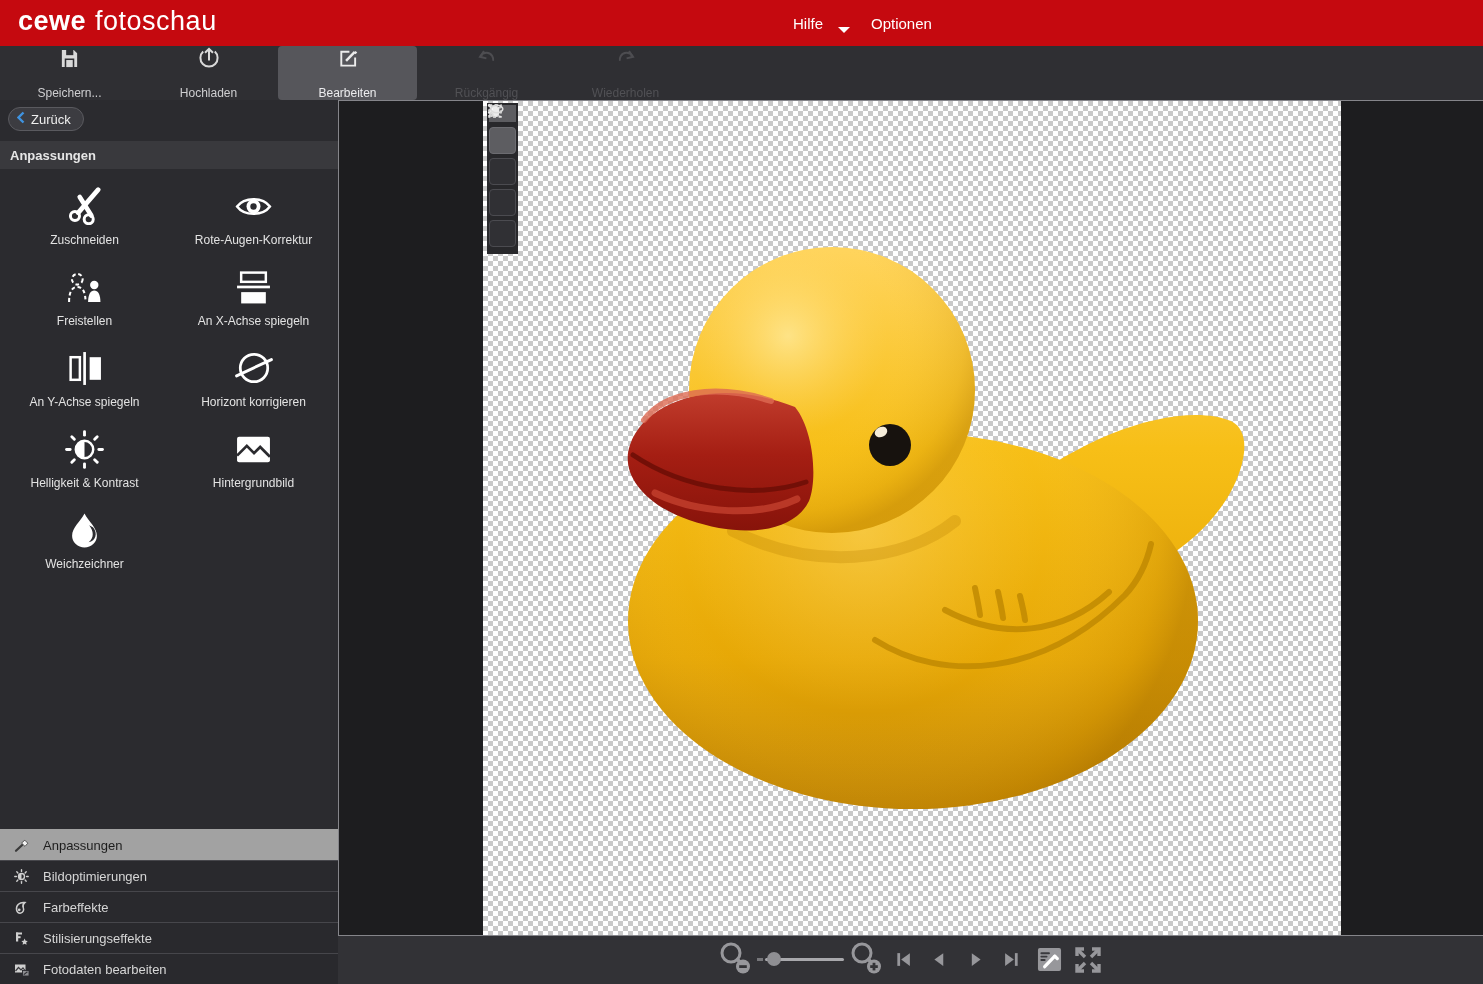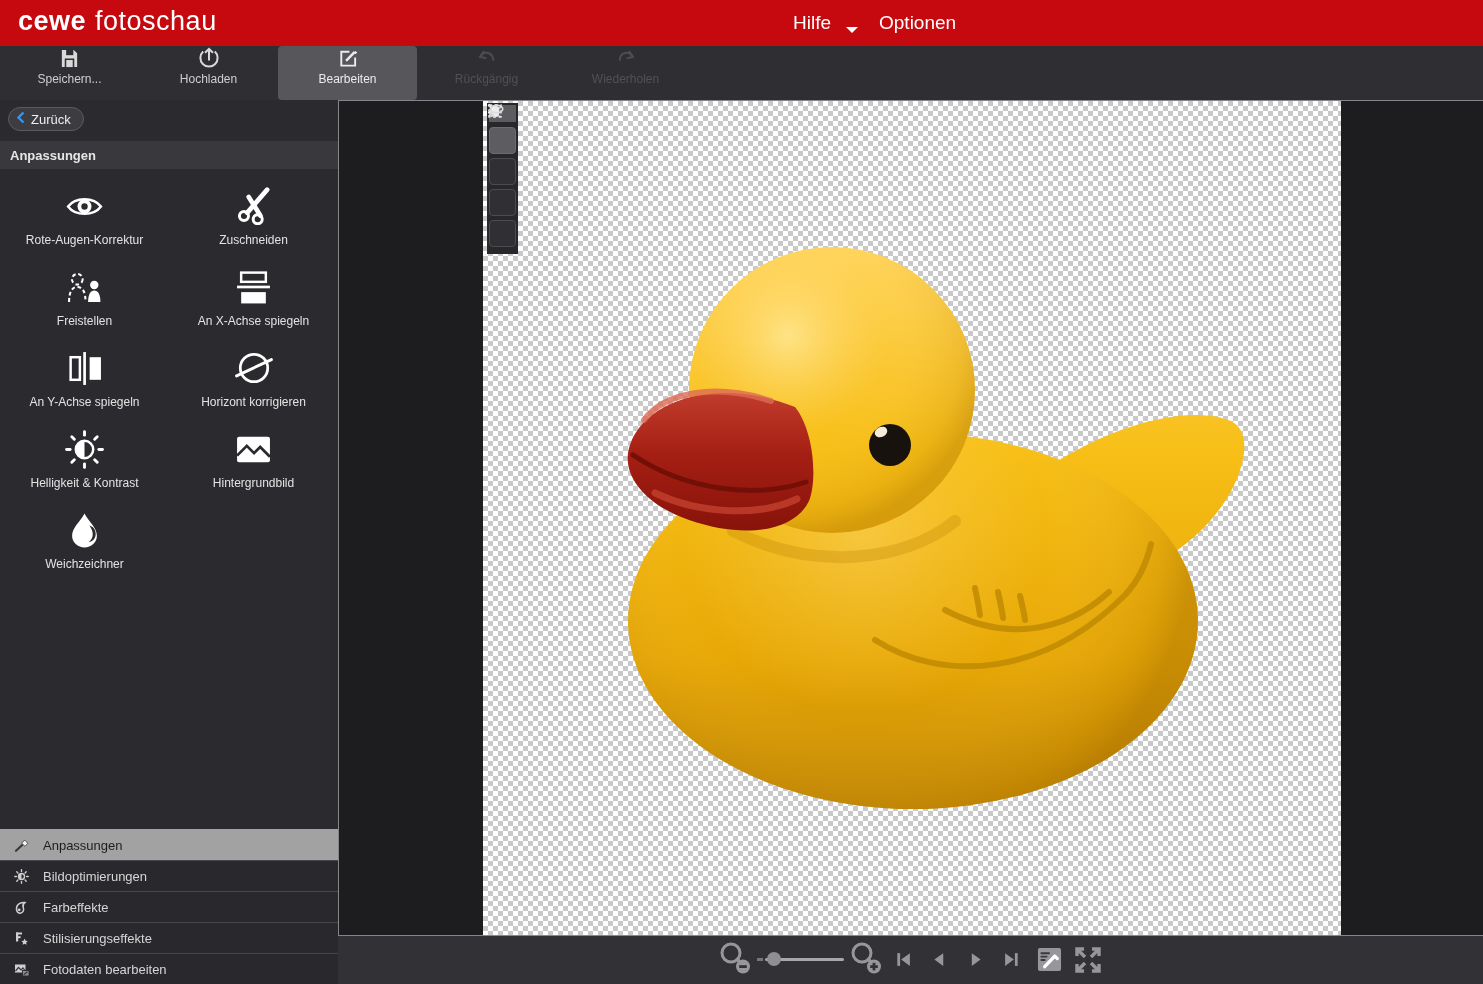--- a/index.html
+++ b/index.html
@@ -6,28 +6,28 @@
   html,body { width:1483px; height:984px; overflow:hidden; background:#1d1d1f;
     font-family:"Liberation Sans", sans-serif; }
   .stage { position:relative; width:1342px; height:984px; background:#1d1d1f; }
 
   
   .topbar { position:absolute; left:0; top:0; width:1483px; height:46px; background:#c5090f; }
   .brand { position:absolute; left:18px; top:6px; color:#fff; font-size:27px; letter-spacing:.5px; }
   .brand .bold { font-weight:700; }
   .brand .light { font-weight:400; margin-left:9px; }
   .menubar { position:absolute; left:780px; top:0; height:46px; display:flex; align-items:center; }
-  .menu-item { color:#fff; font-size:19px; padding:0 13px; cursor:pointer; }
+  .menu-item { color:#fff; font-size:15px; padding:0 13px; cursor:pointer; }
   .caret { width:0; height:0; border-left:6px solid transparent; border-right:6px solid transparent;
     border-top:6px solid #fff; margin:14px 8px 0 2px; }
 
   
   .toolbar { position:absolute; left:0; top:46px; width:1483px; height:54px; background:#2f2f33; display:flex; }
   .tbtn { width:139px; height:54px; display:flex; flex-direction:column; align-items:center;
-    justify-content:flex-start; gap:3px; color:#cfcfd1; font-size:12px; cursor:pointer; }
+    justify-content:space-between; gap:3px; color:#cfcfd1; font-size:12px; cursor:pointer; }
   .tbtn .ic { height:23px; display:flex; align-items:flex-end; }
   .tbtn.selected { background:#56565b; border-radius:4px; color:#ececee; }
   .tbtn.disabled { color:#515155; cursor:default; }
 
   
   .sidebar { position:absolute; left:0; top:100px; width:338px; height:884px; background:#2b2b2f; }
   .back-btn { position:absolute; left:8px; top:7px; height:24px; background:#3c3c41;
     border:1px solid #5a5a5f; border-radius:12px; color:#efefef; font-size:13px;
     display:flex; align-items:center; gap:6px; padding:0 12px 0 8px; cursor:pointer; }
   .section-header { position:absolute; left:0; top:41px; width:338px; height:28px; background:#39393d;
@@ -148,40 +148,40 @@
       </span>
       <span>Zurück</span>
     </div>
     <div class="section-header">
       <span>Anpassungen</span>
     </div>
 
     <div class="tools-grid">
       <div class="tool">
         <span class="t-ic">
-          <svg width="37" height="27" viewBox="0 0 36 26">
-              <path d="M2,13 C9,3.5 27,3.5 34,13 C27,22.5 9,22.5 2,13 Z" fill="none" stroke="#fff" stroke-width="2.4"></path>
-              <circle cx="18" cy="13" r="6.8" fill="#fff"></circle>
-              <circle cx="18" cy="13" r="3.1" fill="#2b2b2f"></circle>
-            </svg>
-        </span>
-        <span>Rote-Augen-Korrektur</span>
-      </div>
-      <div class="tool">
-        <span class="t-ic">
           <svg width="38" height="38" viewBox="0 0 36 36">
               <g fill="none" stroke="#fff">
                 <circle cx="8.5" cy="27.5" r="4.3" stroke-width="2.8"></circle>
                 <circle cx="21.5" cy="30.5" r="4.3" stroke-width="2.8"></circle>
                 <path d="M11.5,24.5 L30.5,2.5" stroke-width="4.4" stroke-linecap="round"></path>
                 <path d="M24,27 L13,9.5" stroke-width="4.4" stroke-linecap="round"></path>
               </g>
             </svg>
         </span>
         <span>Zuschneiden</span>
+      </div>
+      <div class="tool">
+        <span class="t-ic">
+          <svg width="37" height="27" viewBox="0 0 36 26">
+              <path d="M2,13 C9,3.5 27,3.5 34,13 C27,22.5 9,22.5 2,13 Z" fill="none" stroke="#fff" stroke-width="2.4"></path>
+              <circle cx="18" cy="13" r="6.8" fill="#fff"></circle>
+              <circle cx="18" cy="13" r="3.1" fill="#2b2b2f"></circle>
+            </svg>
+        </span>
+        <span>Rote-Augen-Korrektur</span>
       </div>
       <div class="tool">
         <span class="t-ic">
           <svg width="37" height="33" viewBox="0 0 36 32">
               <g stroke="#fff" fill="none" stroke-width="2" stroke-dasharray="3.6 2.6">
                 <circle cx="11" cy="8" r="5.2"></circle>
                 <path d="M3,30 C3,20 6,15.5 11,15.5 C16,15.5 19,20 19,30"></path>
               </g>
               <g fill="#fff">
                 <circle cx="27.5" cy="13.5" r="4.1"></circle>

